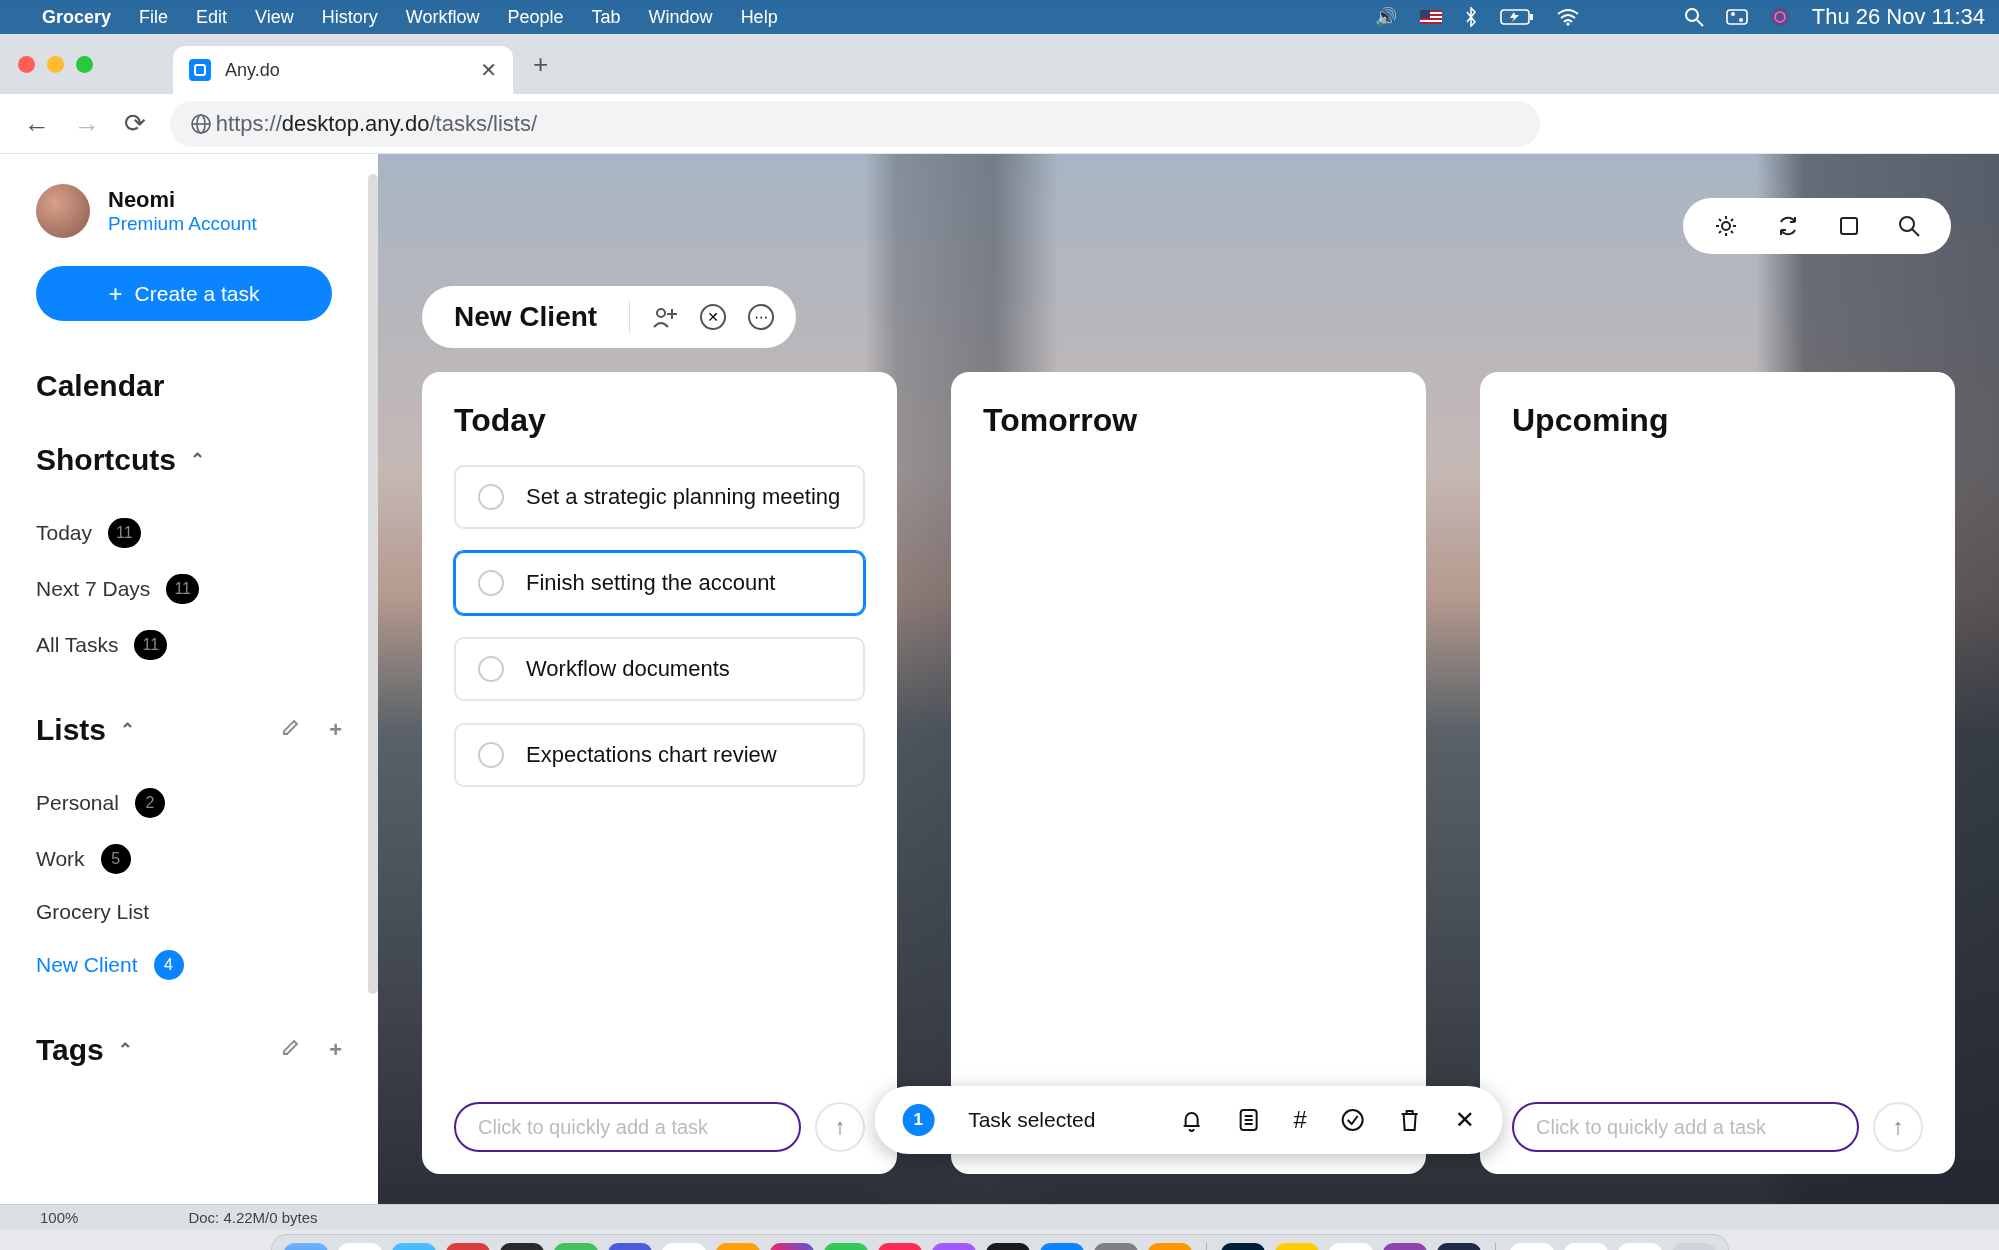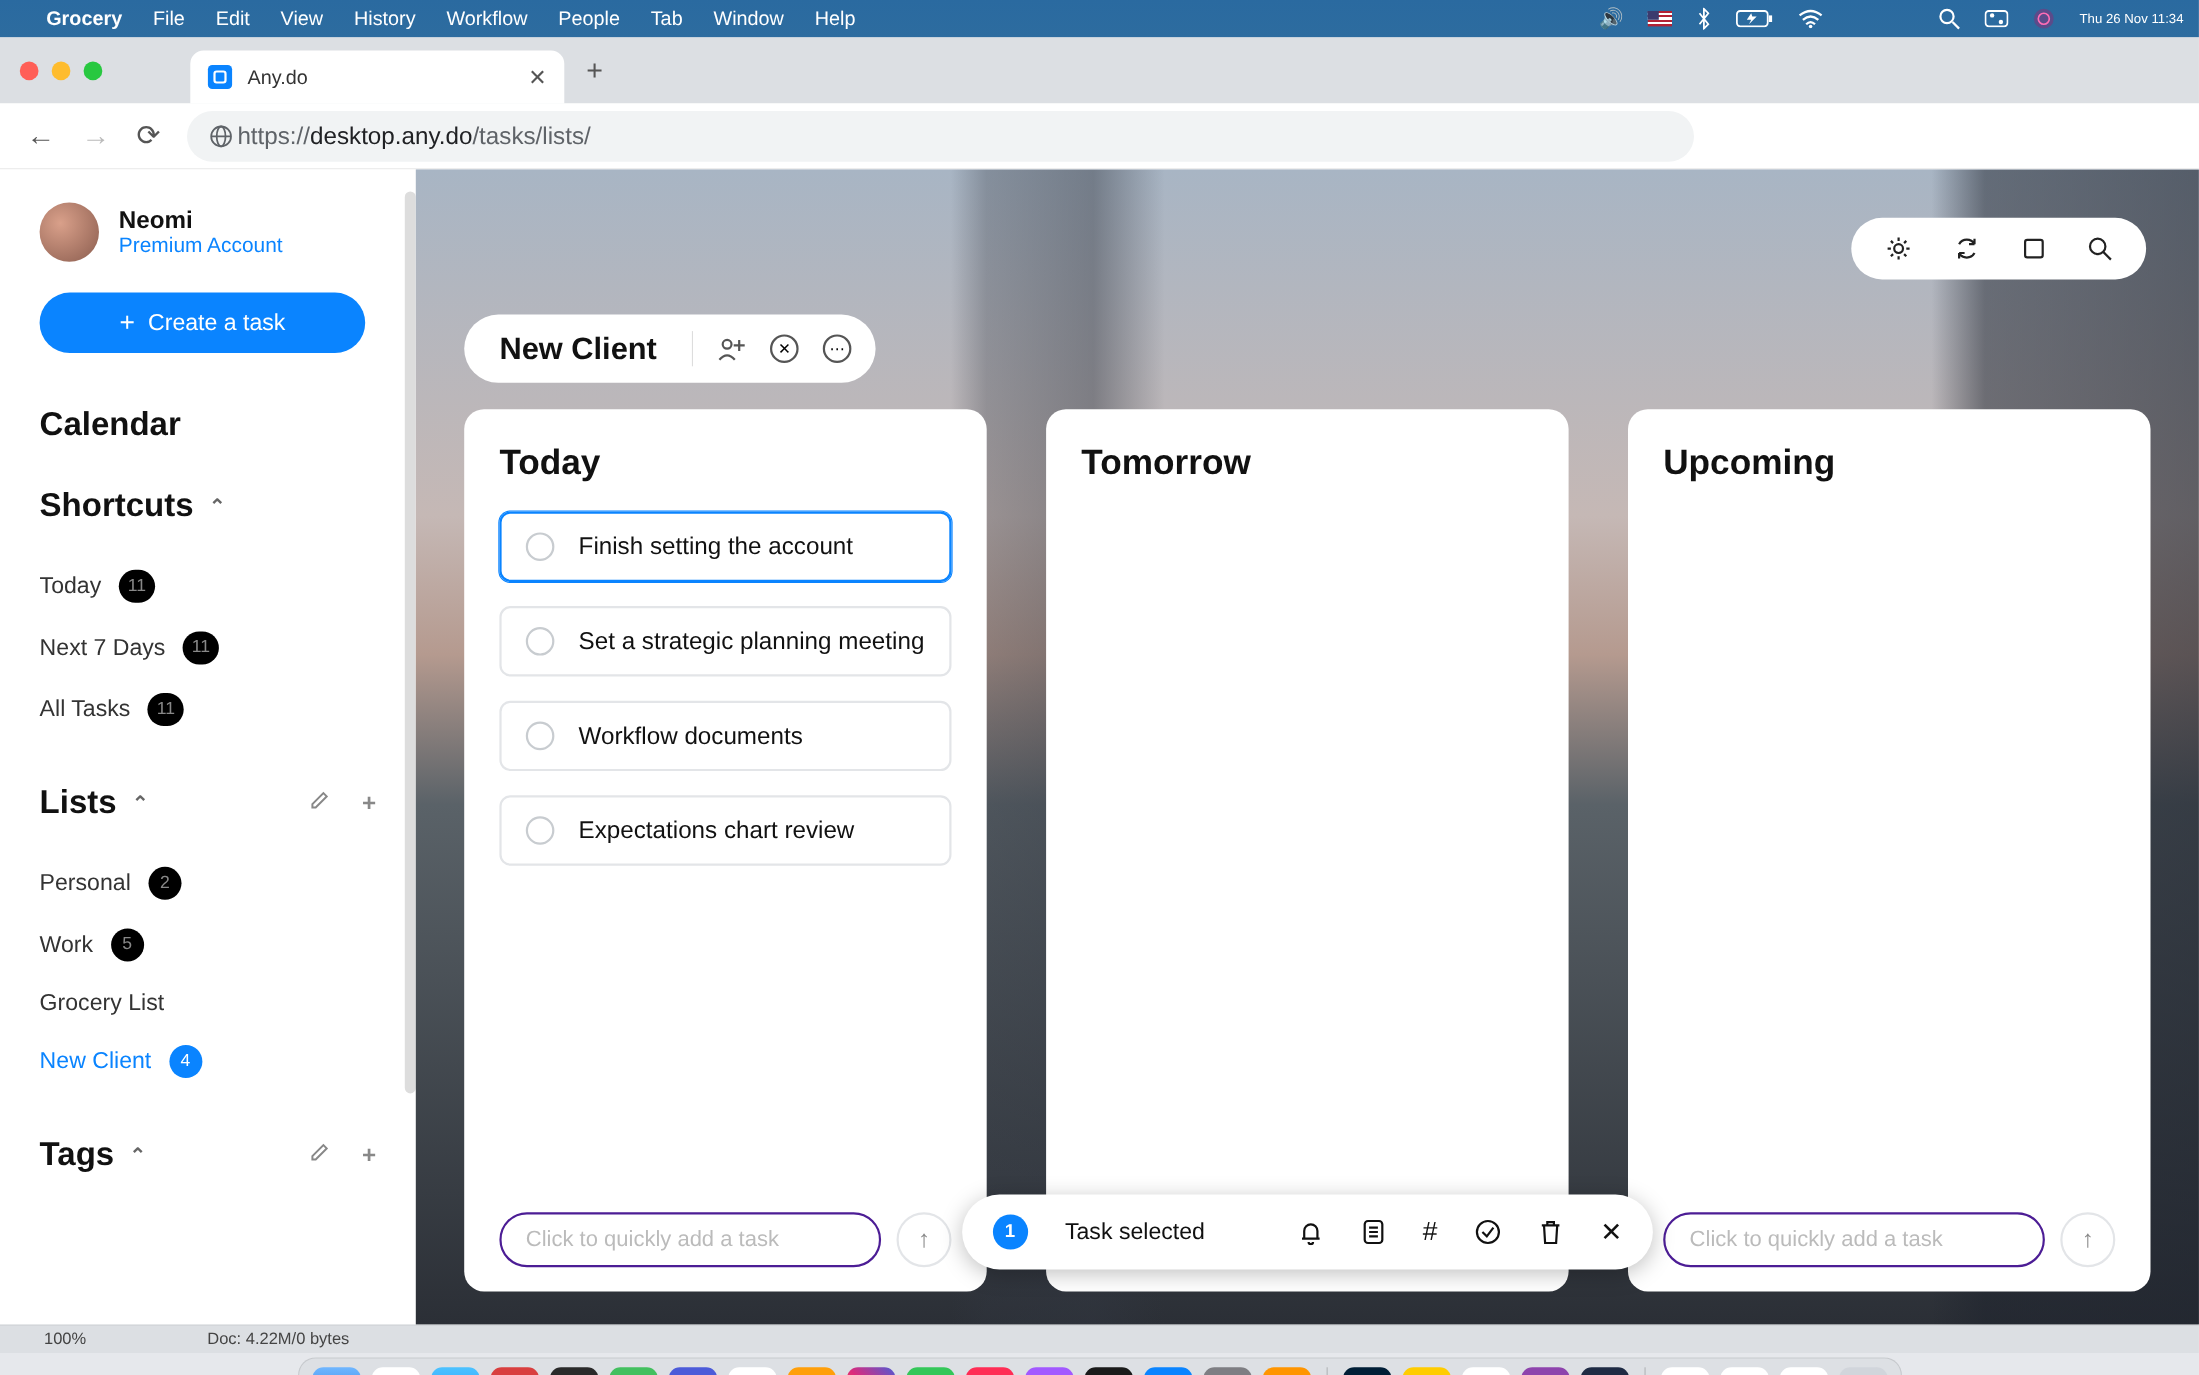--- a/index.html
+++ b/index.html
@@ -5,21 +5,21 @@
     * { margin: 0; padding: 0; box-sizing: border-box; font-family: -apple-system, BlinkMacSystemFont, "Segoe UI", Helvetica, Arial, sans-serif; }
     body { width: 1999px; height: 1250px; overflow: hidden; background: #f5f5f5; position: relative; }
 
     
     .menubar { height: 34px; background: linear-gradient(#2a6aa0, #2d6c9f); color: #fff; display: flex; align-items: center; padding: 0 14px; font-size: 18px; gap: 28px; }
     .menubar .apple { font-size: 22px; }
     .menubar .app-name { font-weight: 700; }
     .menubar .menu-item { font-weight: 400; }
     .menubar .spacer { flex: 1; }
     .menubar .tray { display: flex; align-items: center; gap: 22px; }
-    .menubar .tray .date { font-size: 12px; }
+    .menubar .tray .date { font-size: 22px; }
     .flag { width: 22px; height: 14px; background: linear-gradient(#b22234 14%, #fff 14% 28%, #b22234 28% 42%, #fff 42% 56%, #b22234 56% 70%, #fff 70% 84%, #b22234 84%); position: relative; }
     .flag::before { content: ""; position: absolute; top: 0; left: 0; width: 45%; height: 55%; background: #3c3b6e; }
 
     
     .chrome-chrome { height: 60px; background: #dcdfe3; display: flex; align-items: flex-end; padding: 0 10px 0 18px; }
     .traffic-lights { display: flex; gap: 12px; align-self: center; margin-right: 80px; }
     .tl-dot { width: 17px; height: 17px; border-radius: 50%; }
     .tl-red { background: #ff5f57; }
     .tl-yel { background: #febc2e; }
     .tl-grn { background: #28c840; }
@@ -324,27 +324,27 @@
           </svg>
       </span>
       <span class="lh-circle">✕</span>
       <span class="lh-circle">⋯</span>
     </div>
 
     <div class="columns" id="columns">
         <div class="col">
           <div class="col-title">Today</div>
           <div class="tasks">
+            <div class="task">
+              <span class="chk"></span>
+              <span>Set a strategic planning meeting</span>
+            </div>
             <div class="task selected">
               <span class="chk"></span>
               <span>Finish setting the account</span>
-            </div>
-            <div class="task">
-              <span class="chk"></span>
-              <span>Set a strategic planning meeting</span>
             </div>
             <div class="task">
               <span class="chk"></span>
               <span>Workflow documents</span>
             </div>
             <div class="task">
               <span class="chk"></span>
               <span>Expectations chart review</span>
             </div>
           </div>

